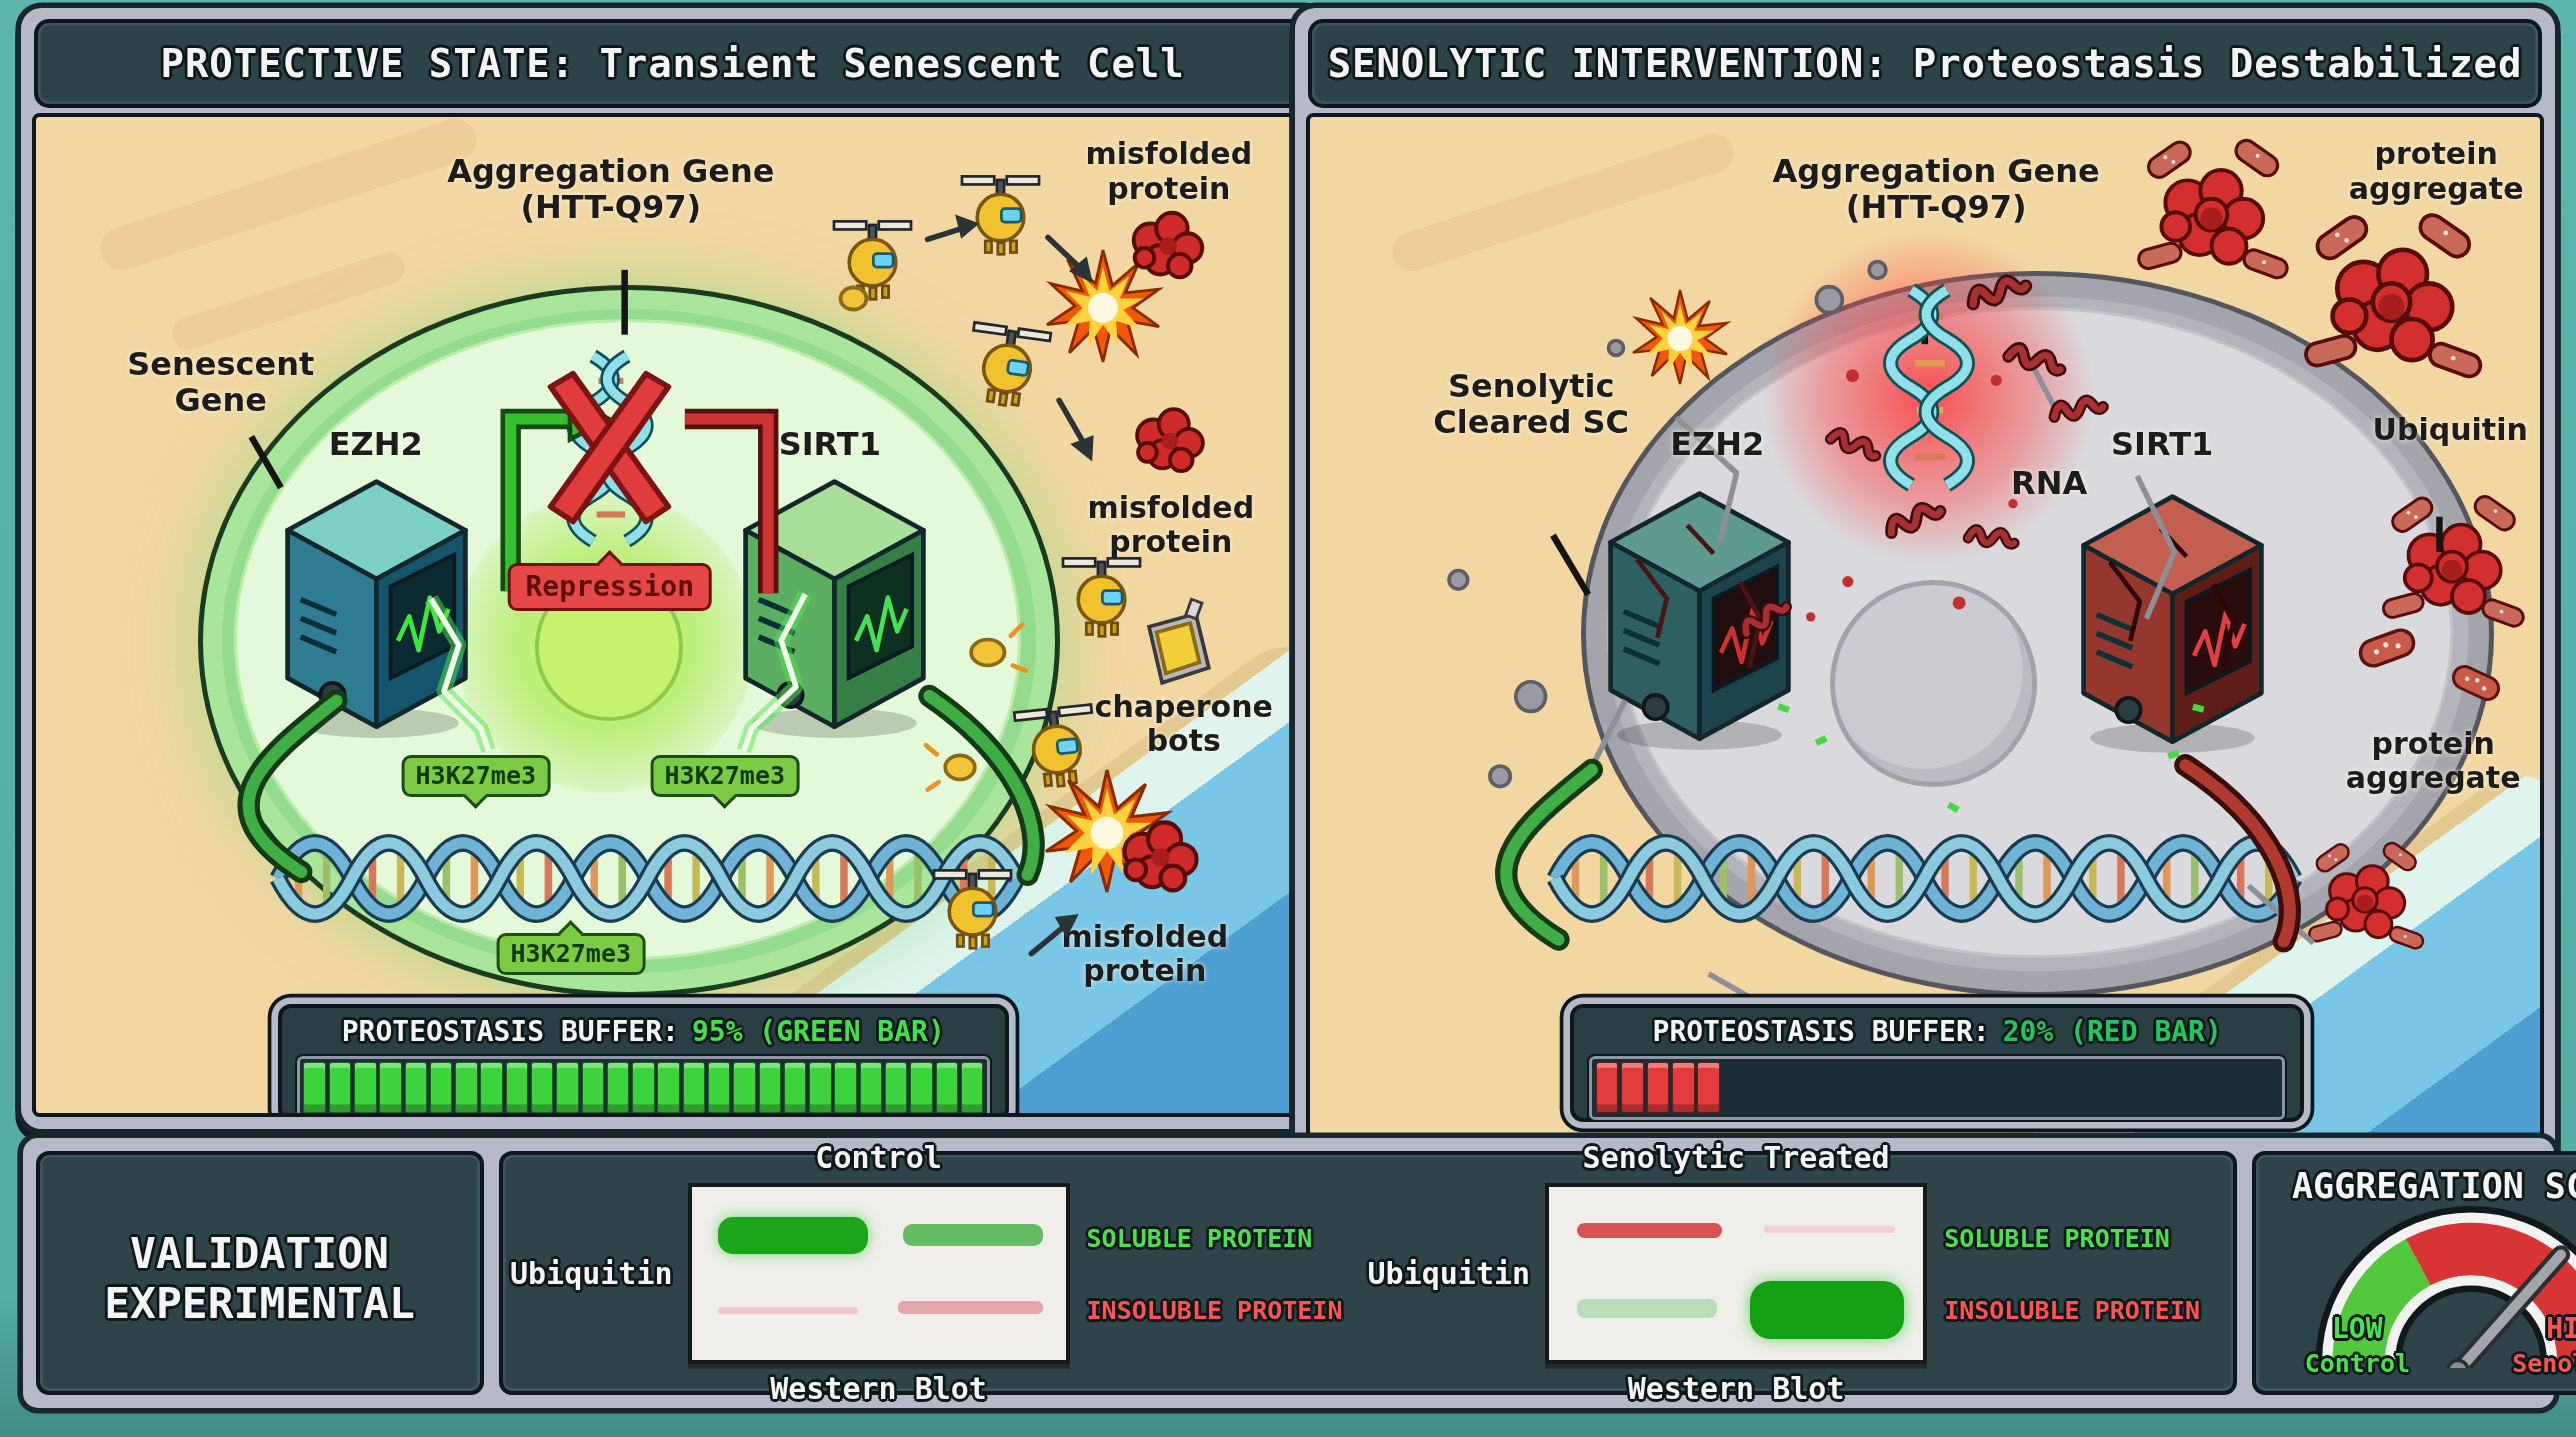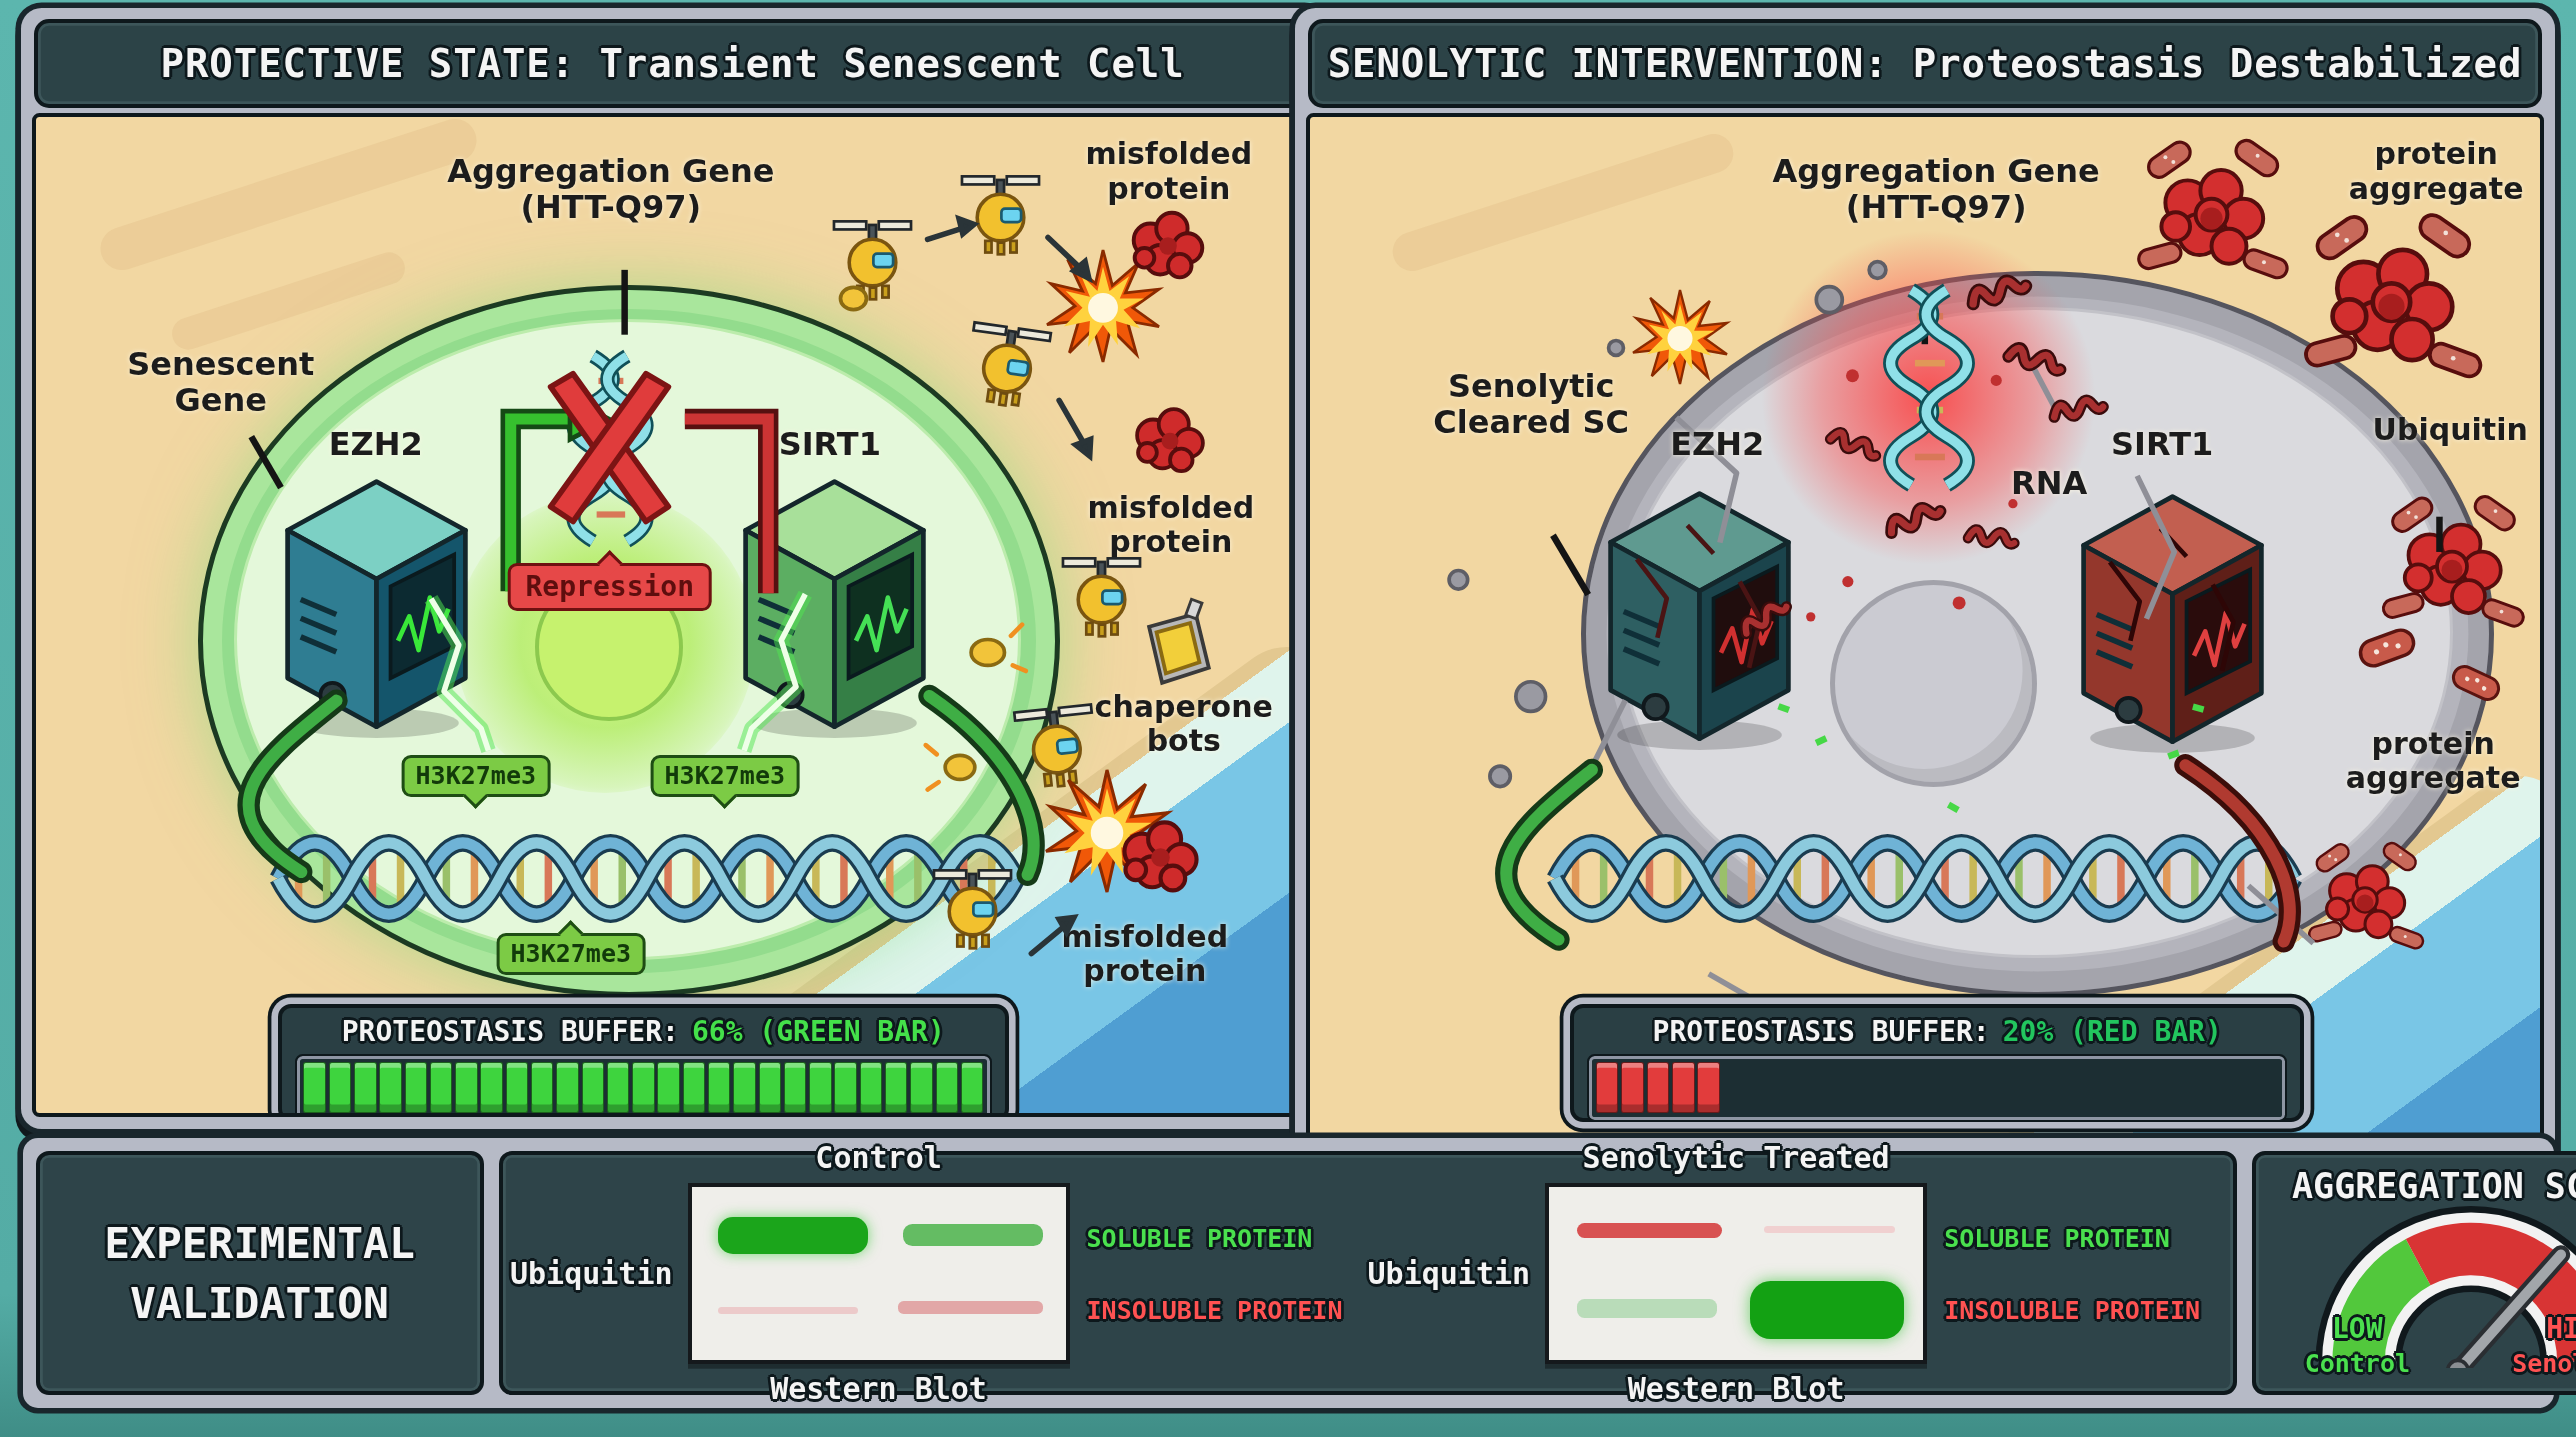--- a/index.html
+++ b/index.html
@@ -341,21 +341,21 @@
     <svg class="art" style="left:1073px;top:691px;width:103px;height:103px;" viewBox="0 0 110 110" width="103" height="103">
         <use href="#blob"></use>
       </svg>
     <svg class="art" style="left:1100px;top:476px;width:84px;height:103px;" viewBox="0 0 90 110" width="84" height="103">
         <use href="#canister"></use>
       </svg>
 
     <div class="buffer" style="left:242px;top:887px;width:723px;height:110px;">
       <div class="buffer-title px">
         <span class="c-white">PROTEOSTASIS BUFFER:</span>
-        <span class="val" style="color: rgb(68, 224, 74);">66% (GREEN BAR)</span>
+        <span class="val" style="color: rgb(68, 224, 74);">95% (GREEN BAR)</span>
       </div>
       <div class="trough">
           <div class="seg" style="background: rgb(62, 212, 62);"></div>
           <div class="seg" style="background: rgb(62, 212, 62);"></div>
           <div class="seg" style="background: rgb(62, 212, 62);"></div>
           <div class="seg" style="background: rgb(62, 212, 62);"></div>
           <div class="seg" style="background: rgb(62, 212, 62);"></div>
           <div class="seg" style="background: rgb(62, 212, 62);"></div>
           <div class="seg" style="background: rgb(62, 212, 62);"></div>
           <div class="seg" style="background: rgb(62, 212, 62);"></div>
@@ -554,22 +554,22 @@
           <div class="seg" style="visibility: hidden;"></div>
           <div class="seg" style="visibility: hidden;"></div>
         </div>
     </div>
   </div>
 </div>
 
 <div class="bottom">
   <div class="bbox" style="width:440px;flex:none;display:flex;align-items:center;justify-content:center;">
     <div style="text-align:center;">
+      <div class="px c-white" style="font-size:43px;margin-top:9.4px;">VALIDATION</div>
       <div class="px c-white" style="font-size:43px;">EXPERIMENTAL</div>
-      <div class="px c-white" style="font-size:43px;margin-top:9.4px;">VALIDATION</div>
     </div>
   </div>
 
   <div class="bbox" style="flex:1;display:flex;align-items:center;justify-content:space-evenly;padding:0 7.5px;">
 
     <div class="wb-group">
       <div class="px c-white" style="font-size:30px;margin-right:15px;">Ubiquitin</div>
       <div class="wb-center">
         <div class="px c-white" style="font-size:30px;margin-bottom:7.5px;">Control</div>
         <div class="blot">

